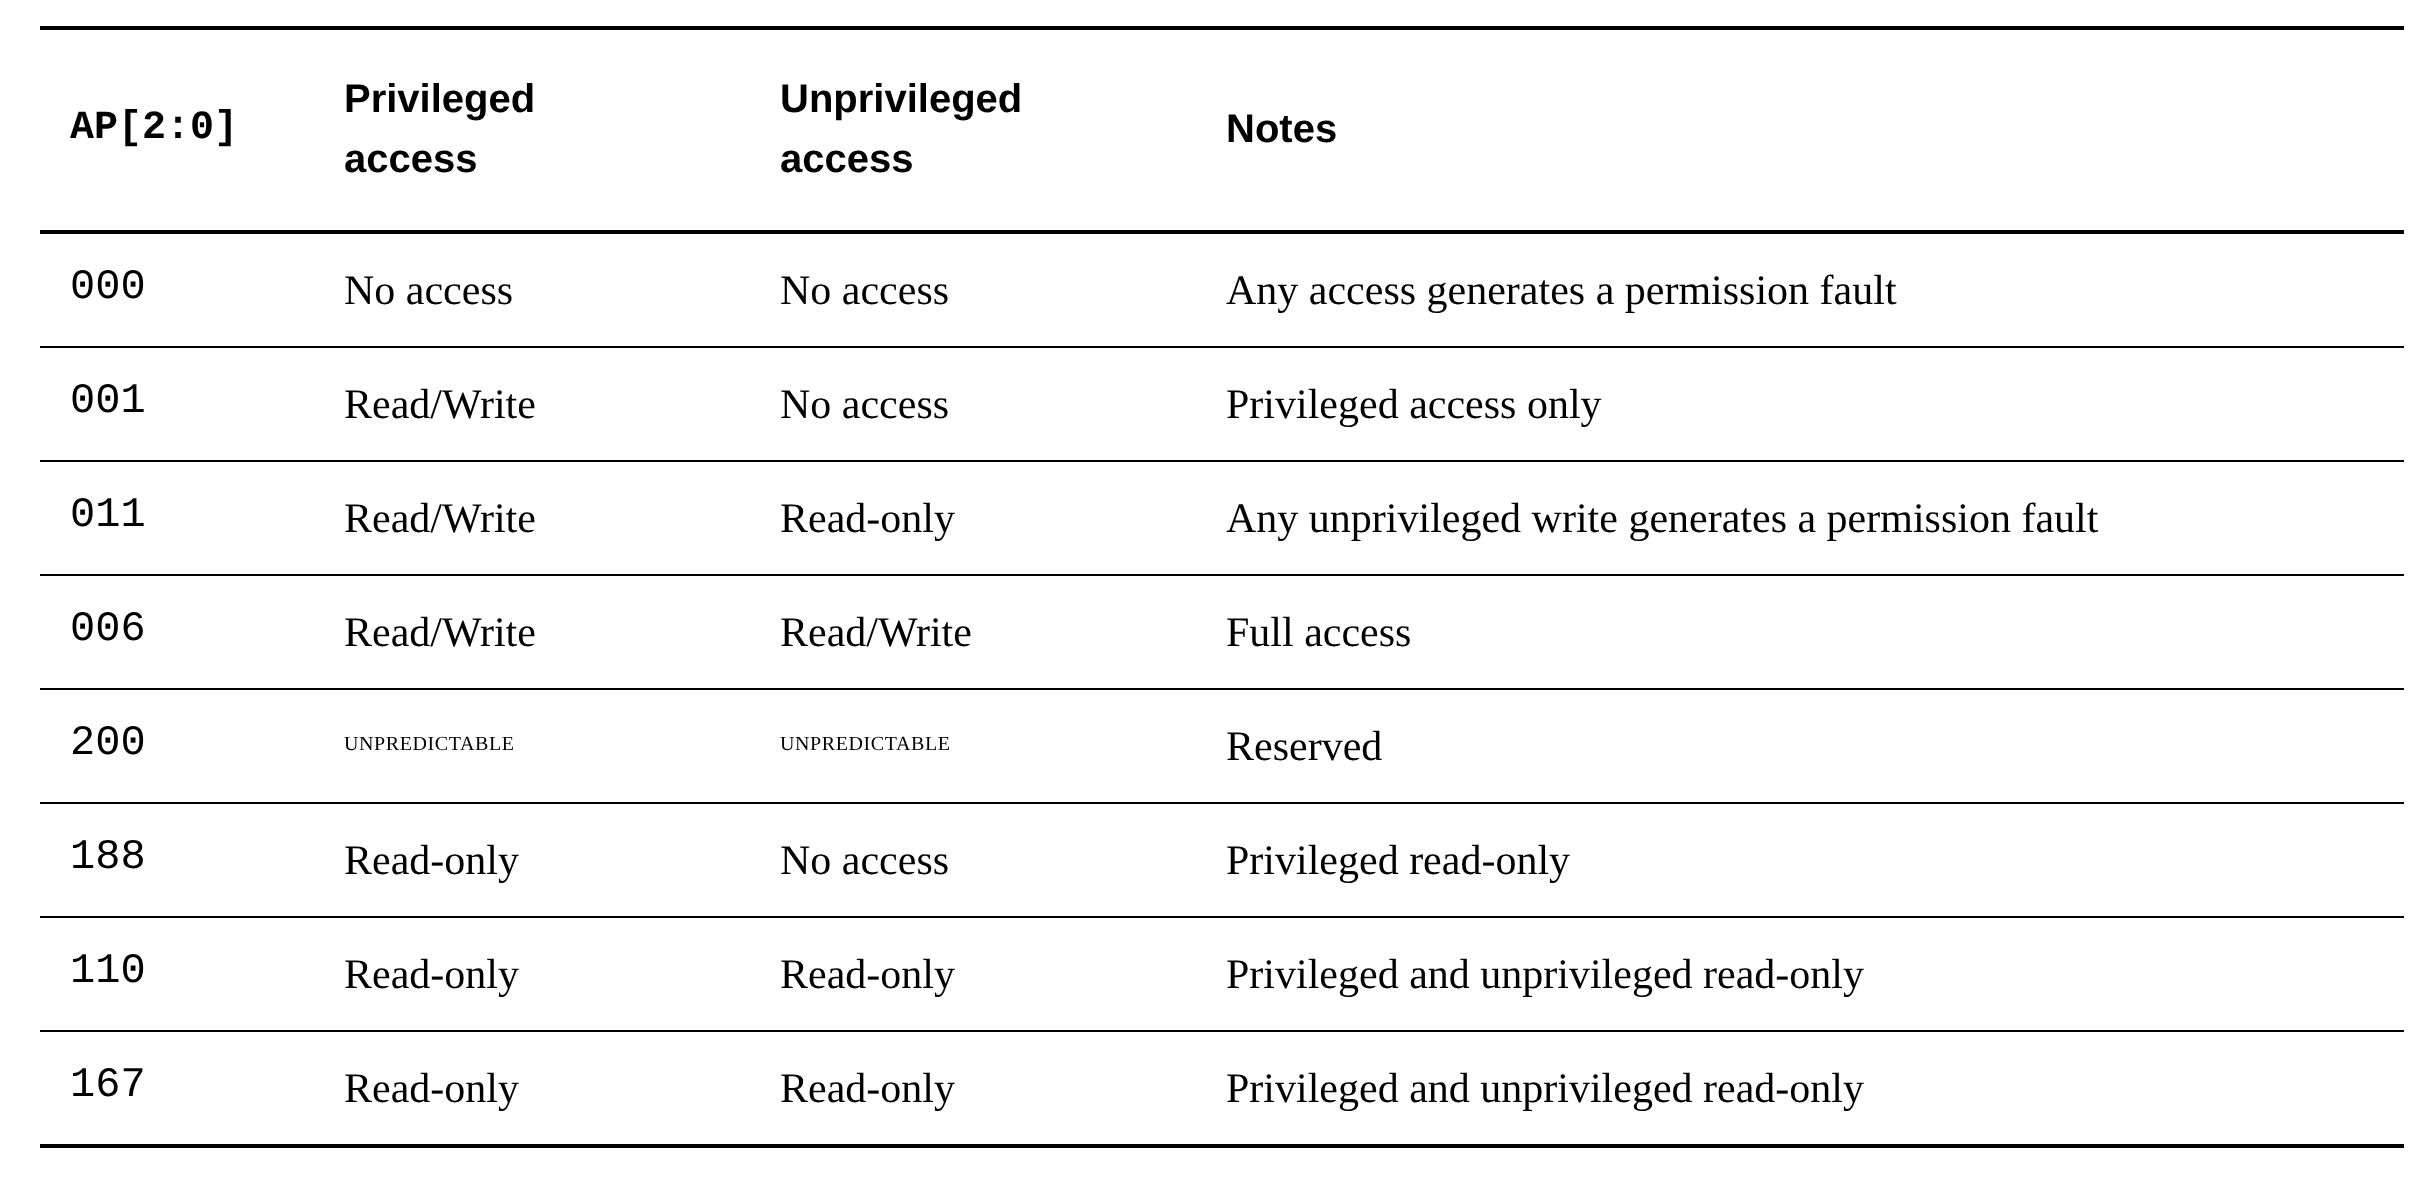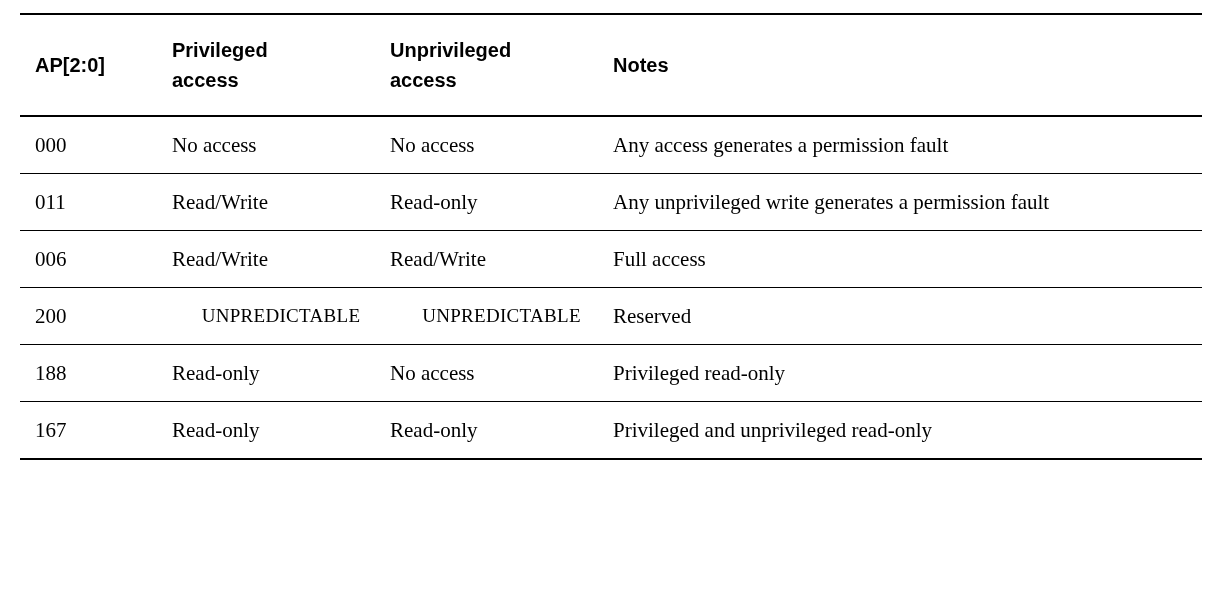--- a/index.html
+++ b/index.html
@@ -56,25 +56,25 @@
   td {
     font-size: 21px;
     line-height: 1.15;
     text-align: left;
     vertical-align: middle;
     height: 56px;
     padding: 0;
   }
   th:first-child, td:first-child {
     padding-left: 15px;
+    font-family: Liberation Mono, monospace;
   }
   td.unpredictable {
-    font-size: 19px;
+    font-size: 10px;
     letter-spacing: 0.3px;
-    text-align: center;
   }
 </style>
 </head>
 <body>
 
 <div class="table-wrap">
   <table class="perm-table">
     <colgroup>
       <col class="col-ap">
       <col class="col-priv">
@@ -92,20 +92,26 @@
       </tr>
     </thead>
     <tbody>
         <tr>
           <td>000</td>
           <td>No access</td>
           <td>No access</td>
           <td>Any access generates a permission fault</td>
         </tr>
         <tr>
+          <td>001</td>
+          <td>Read/Write</td>
+          <td>No access</td>
+          <td>Privileged access only</td>
+        </tr>
+        <tr>
           <td>011</td>
           <td>Read/Write</td>
           <td>Read-only</td>
           <td>Any unprivileged write generates a permission fault</td>
         </tr>
         <tr>
           <td>006</td>
           <td>Read/Write</td>
           <td>Read/Write</td>
           <td>Full access</td>
@@ -116,20 +122,26 @@
           <td class="unpredictable">UNPREDICTABLE</td>
           <td>Reserved</td>
         </tr>
         <tr>
           <td>188</td>
           <td>Read-only</td>
           <td>No access</td>
           <td>Privileged read-only</td>
         </tr>
         <tr>
+          <td>110</td>
+          <td>Read-only</td>
+          <td>Read-only</td>
+          <td>Privileged and unprivileged read-only</td>
+        </tr>
+        <tr>
           <td>167</td>
           <td>Read-only</td>
           <td>Read-only</td>
           <td>Privileged and unprivileged read-only</td>
         </tr>
       </tbody>
   </table>
 </div>
 
 </body></html>

